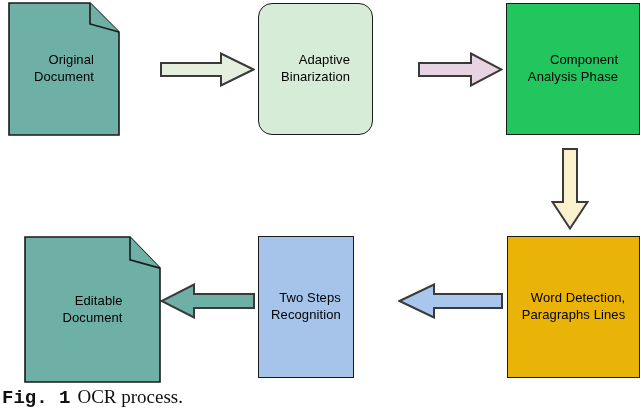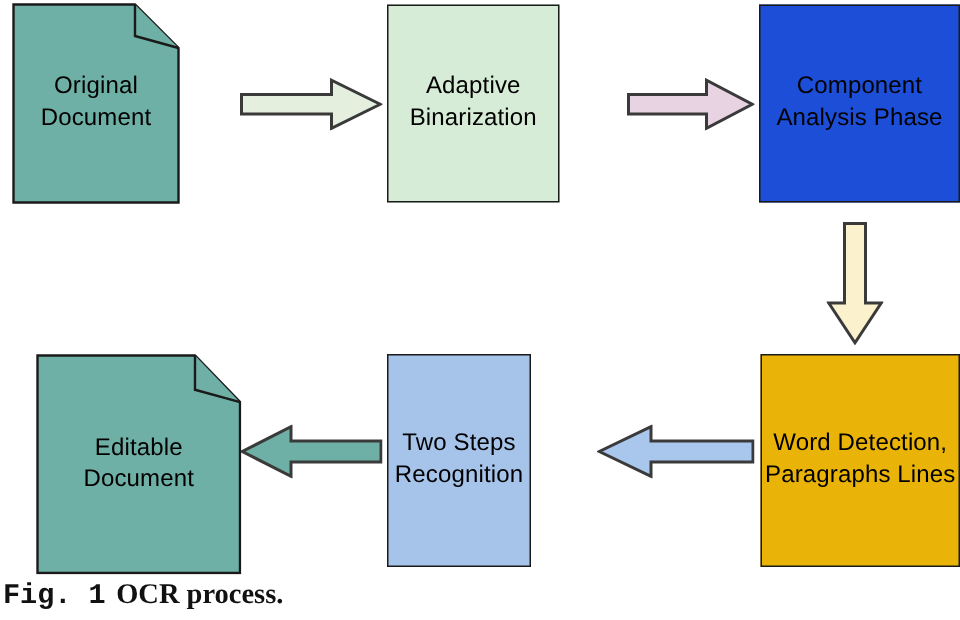--- a/index.html
+++ b/index.html
@@ -23,23 +23,23 @@
     height: 413px;
   }
 
   
   .node {
     position: absolute;
     box-sizing: border-box;
     display: flex;
     align-items: center;
     justify-content: center;
-    text-align: center;
+    text-align: right;
     color: #000000;
-    font-size: 16px;
+    font-size: 13px;
     line-height: 1.30;
     letter-spacing: 0.1px;
     white-space: pre-line;
     user-select: none;
   }
   .node .node-label {
     display: block;
     white-space: pre-line;
     position: relative;
     z-index: 2;
@@ -59,21 +59,21 @@
     position: absolute;
     left: 0;
     top: 0;
     width: 100%;
     height: 100%;
     z-index: 1;
   }
 
   
   #node-original-document { left: 8px;   top: 2px;   width: 112px; height: 134px; }
-  #node-adaptive-binarization { left: 258px; top: 3px;   width: 115px; height: 132px; }
+  #node-adaptive-binarization { left: 258px; top: 3px;   width: 115px; height: 132px; border-radius: 14px; }
   #node-component-analysis { left: 506px; top: 3px;   width: 134px; height: 132px; }
   #node-editable-document { left: 24px;  top: 236px; width: 137px; height: 147px; }
   #node-two-steps-recognition { left: 258px; top: 236px; width: 96px; height: 142px; }
   #node-word-detection   { left: 507px; top: 236px; width: 133px; height: 142px; }
 
   
   .connector {
     position: absolute;
     z-index: 0;
   }
@@ -92,21 +92,21 @@
     font-family: "Liberation Serif", serif;
     font-size: 19px;
     color: #111111;
     white-space: nowrap;
   }
   #figure-caption .caption-number {
     font-weight: bold;
     font-family: Liberation Mono, monospace;
   }
   #figure-caption .caption-text {
-    font-weight: bold;
+    font-weight: normal;
     margin-left: 7px;
     margin-top: 28px;
   }
 </style>
 </head>
 <body>
 
 <div id="figure-canvas">
 
   <div class="node doc-node" id="node-original-document">
@@ -128,21 +128,21 @@
     <span class="node-label">Adaptive
 Binarization</span>
   </div>
 
   <div class="connector" id="arrow-binarization-to-component">
     <svg viewBox="0 0 85 35" preserveAspectRatio="none">
       <path d="M1 11 L53 11 L53 1.5 L83.5 17.5 L53 33.5 L53 24 L1 24 Z" fill="#e8d3e2" stroke="#3a3a3a" stroke-width="2" stroke-linejoin="miter"></path>
     </svg>
   </div>
 
-  <div class="node rect-node" id="node-component-analysis" style="background:#1d4ed8;">
+  <div class="node rect-node" id="node-component-analysis" style="background:#22c55e;">
     <span class="node-label">Component
 Analysis Phase</span>
   </div>
 
   <div class="connector" id="arrow-component-to-word">
     <svg viewBox="0 0 38 82" preserveAspectRatio="none">
       <path d="M12 1 L26 1 L26 54 L36.5 54 L19 80.5 L1.5 54 L12 54 Z" fill="#fbf2cd" stroke="#3a3a3a" stroke-width="2" stroke-linejoin="miter"></path>
     </svg>
   </div>
 

